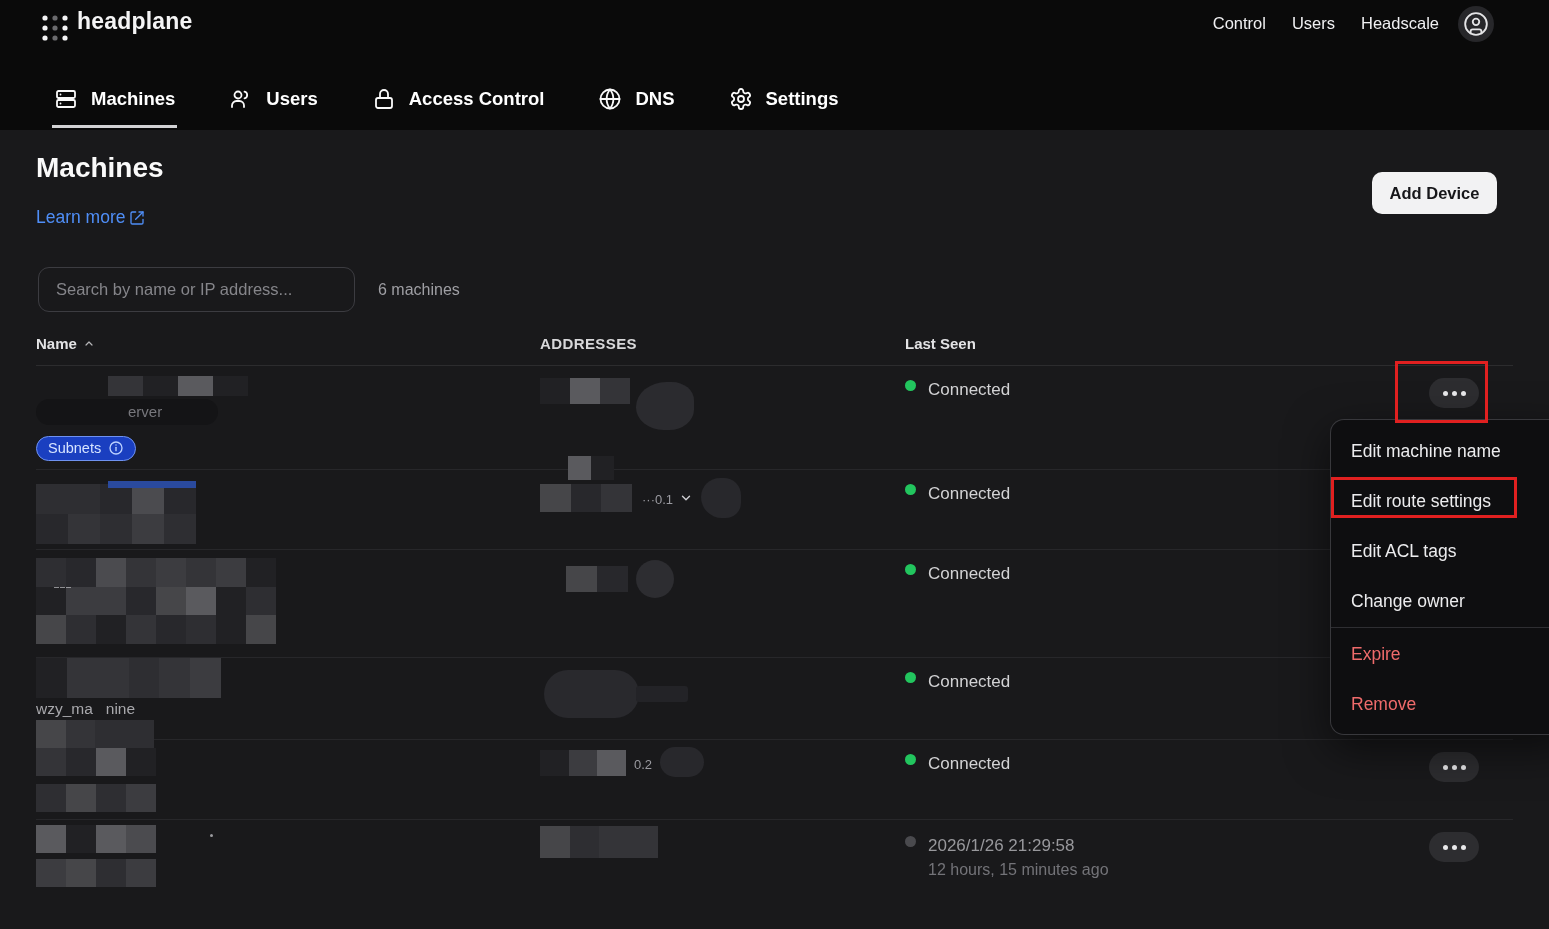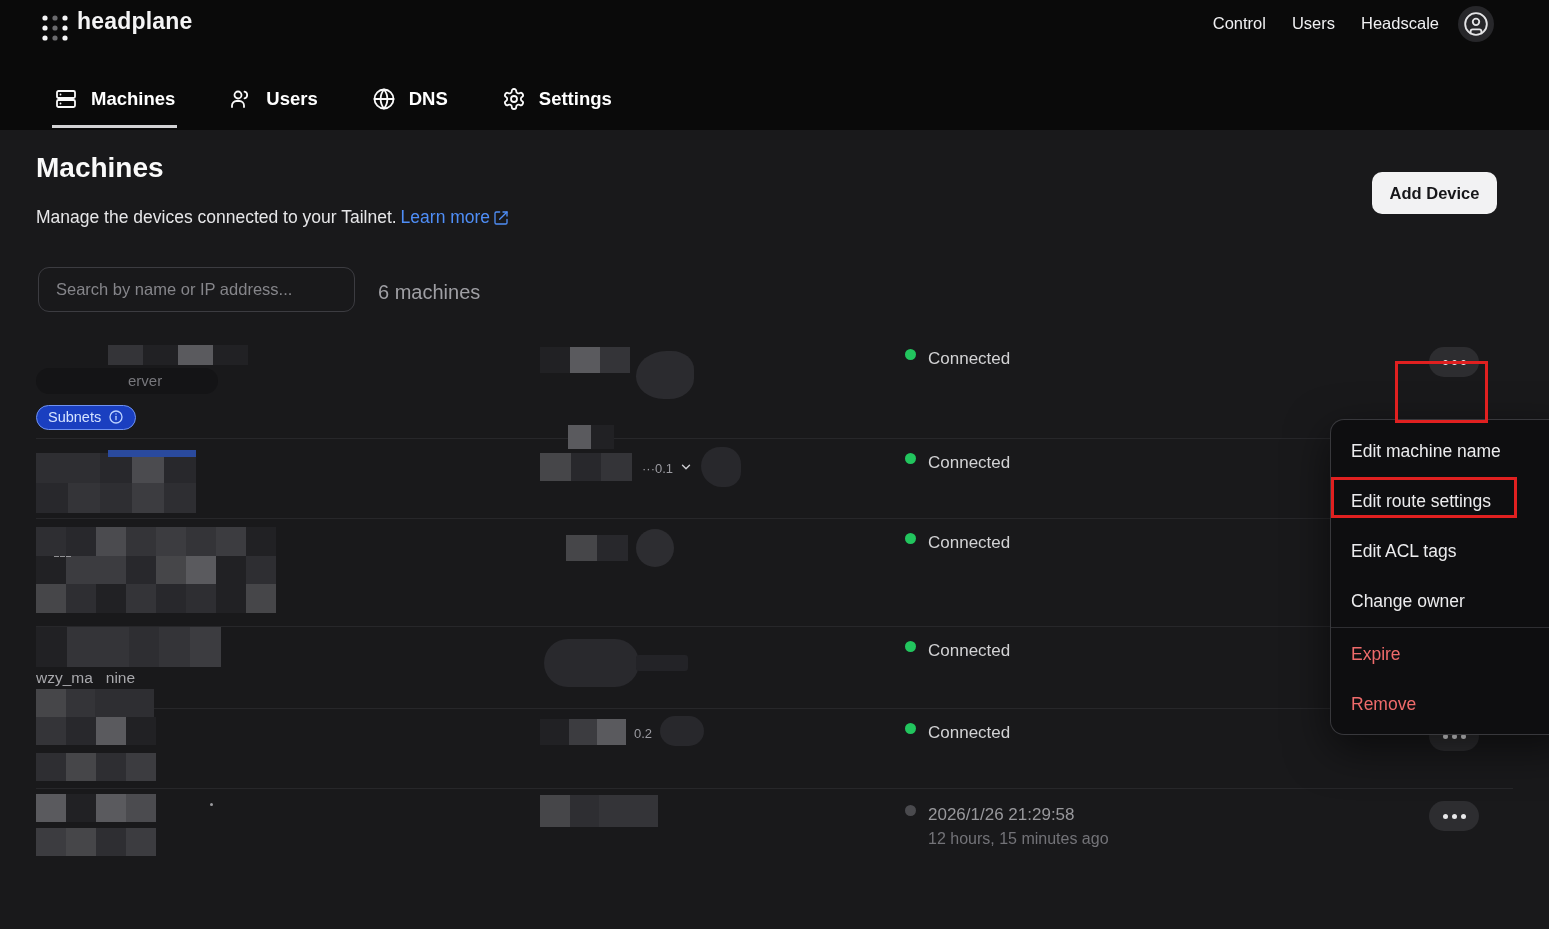--- a/index.html
+++ b/index.html
@@ -34,21 +34,21 @@
   .learnmore { color:#4f8ef7; text-decoration:none; display:inline-flex; align-items:center; gap:3px; cursor:pointer; }
   .addbtn { position:absolute; left:1372px; top:172px; width:125px; height:42px; background:#f2f2f3; color:#17171a;
             border:none; border-radius:10px; font-size:16.5px; font-weight:700; cursor:pointer;
             font-family:"Liberation Sans", sans-serif; }
 
   
   .search { position:absolute; left:38px; top:267px; width:317px; height:45px; background:transparent;
             border:1px solid #3c3c41; border-radius:11px; color:#d6d6d8; font-size:16.5px; padding:0 17px;
             font-family:"Liberation Sans", sans-serif; outline:none; }
   .search::placeholder { color:#85858a; }
-  .mcount { position:absolute; left:378px; top:281px; font-size:20px; color:#9f9fa4; }
+  .mcount { position:absolute; left:378px; top:281px; font-size:16px; color:#9f9fa4; }
 
   
   .table { position:absolute; left:36px; top:335px; width:1477px; }
   .thead, .trow { display:grid; grid-template-columns:504px 365px 524px 84px; }
   .thead { height:31px; border-bottom:1px solid #2c2c2e; align-items:start; }
   .th { font-size:15px; font-weight:700; color:#e3e3e5; display:flex; align-items:center; gap:6px; }
   .th.addr { letter-spacing:.4px; color:#d8d8da; }
   .trow { border-bottom:1px solid #27272a; position:relative; }
   .r1 { height:104px; } .r2 { height:80px; } .r3 { height:108px; } .r4 { height:82px; } .r5 { height:80px; }
   .r6 { height:88px; border-bottom:none; }
@@ -147,20 +147,29 @@
           <circle cx="9" cy="8" r="3.5"></circle>
             <path d="M3 20v-1.5A4.5 4.5 0 0 1 7.5 14h3A4.5 4.5 0 0 1 15 18.5V20"></path>
             <path d="M15.5 4.6a3.5 3.5 0 0 1 0 6.8"></path>
         </svg>
       </span>
       <span>Users</span>
     </div>
     <div class="tab">
       <span class="tabicon">
         <svg width="24" height="24" viewBox="0 0 24 24" fill="none" stroke="currentColor" stroke-width="1.8" stroke-linecap="round" stroke-linejoin="round">
+          <rect x="4" y="11" width="16" height="10" rx="2"></rect>
+            <path d="M8 11V7a4 4 0 0 1 8 0v4"></path>
+        </svg>
+      </span>
+      <span>Access Control</span>
+    </div>
+    <div class="tab">
+      <span class="tabicon">
+        <svg width="24" height="24" viewBox="0 0 24 24" fill="none" stroke="currentColor" stroke-width="1.8" stroke-linecap="round" stroke-linejoin="round">
           <circle cx="12" cy="12" r="9.5"></circle>
             <path d="M2.5 12h19"></path>
             <path d="M12 2.5a15 15 0 0 1 0 19 15 15 0 0 1 0-19z"></path>
         </svg>
       </span>
       <span>DNS</span>
     </div>
     <div class="tab">
       <span class="tabicon">
         <svg width="24" height="24" viewBox="0 0 24 24" fill="none" stroke="currentColor" stroke-width="1.8" stroke-linecap="round" stroke-linejoin="round">
@@ -168,39 +177,51 @@
           <circle cx="12" cy="12" r="3"></circle>
         </svg>
       </span>
       <span>Settings</span>
     </div>
   </nav>
 </header>
 
 <h1 class="pagetitle">Machines</h1>
 <div class="subtitle">
-  <span>Manage the devices connected to your Tailnet.</span>
   <a class="learnmore">
     <span>Learn more</span>
     <span>
       <svg width="16" height="16" viewBox="0 0 24 24" fill="none" stroke="#4f8ef7" stroke-width="2" stroke-linecap="round" stroke-linejoin="round">
         <path d="M15 3h6v6"></path>
           <path d="M10 14 21 3"></path>
           <path d="M21 14v5a2 2 0 0 1-2 2H5a2 2 0 0 1-2-2V5a2 2 0 0 1 2-2h5"></path>
       </svg>
     </span>
   </a>
 </div>
 <button class="addbtn">Add Device</button>
 
 <input class="search" type="text" placeholder="Search by name or IP address..." style="">
 <span class="mcount">6 machines</span>
 
 <div class="table">
 
+  <div class="thead">
+    <div class="th">
+      <span>Name</span>
+      <span>
+        <svg width="12" height="12" viewBox="0 0 24 24" fill="none" stroke="#b5b5b8" stroke-width="2.4" stroke-linecap="round" stroke-linejoin="round">
+            <path d="m6 14 6-6 6 6"></path>
+          </svg>
+      </span>
+    </div>
+    <div class="th addr">ADDRESSES</div>
+    <div class="th">Last Seen</div>
+    <div class="th"></div>
+  </div>
 
   <div class="trow r1">
     <div class="ncell">
       <div class="mosaic" style="width: 140px; height: 20px; margin: 10px 0px 0px 72px; grid-template-columns: repeat(4, 1fr);">
           <span style="background: rgb(52, 52, 56);"></span>
           <span style="background: rgb(33, 33, 36);"></span>
           <span style="background: rgb(90, 90, 94);"></span>
           <span style="background: rgb(33, 33, 36);"></span>
         </div>
       <div class="blob" style="width:182px;height:26px;border-radius:13px;margin-top:3px;overflow:hidden;">

